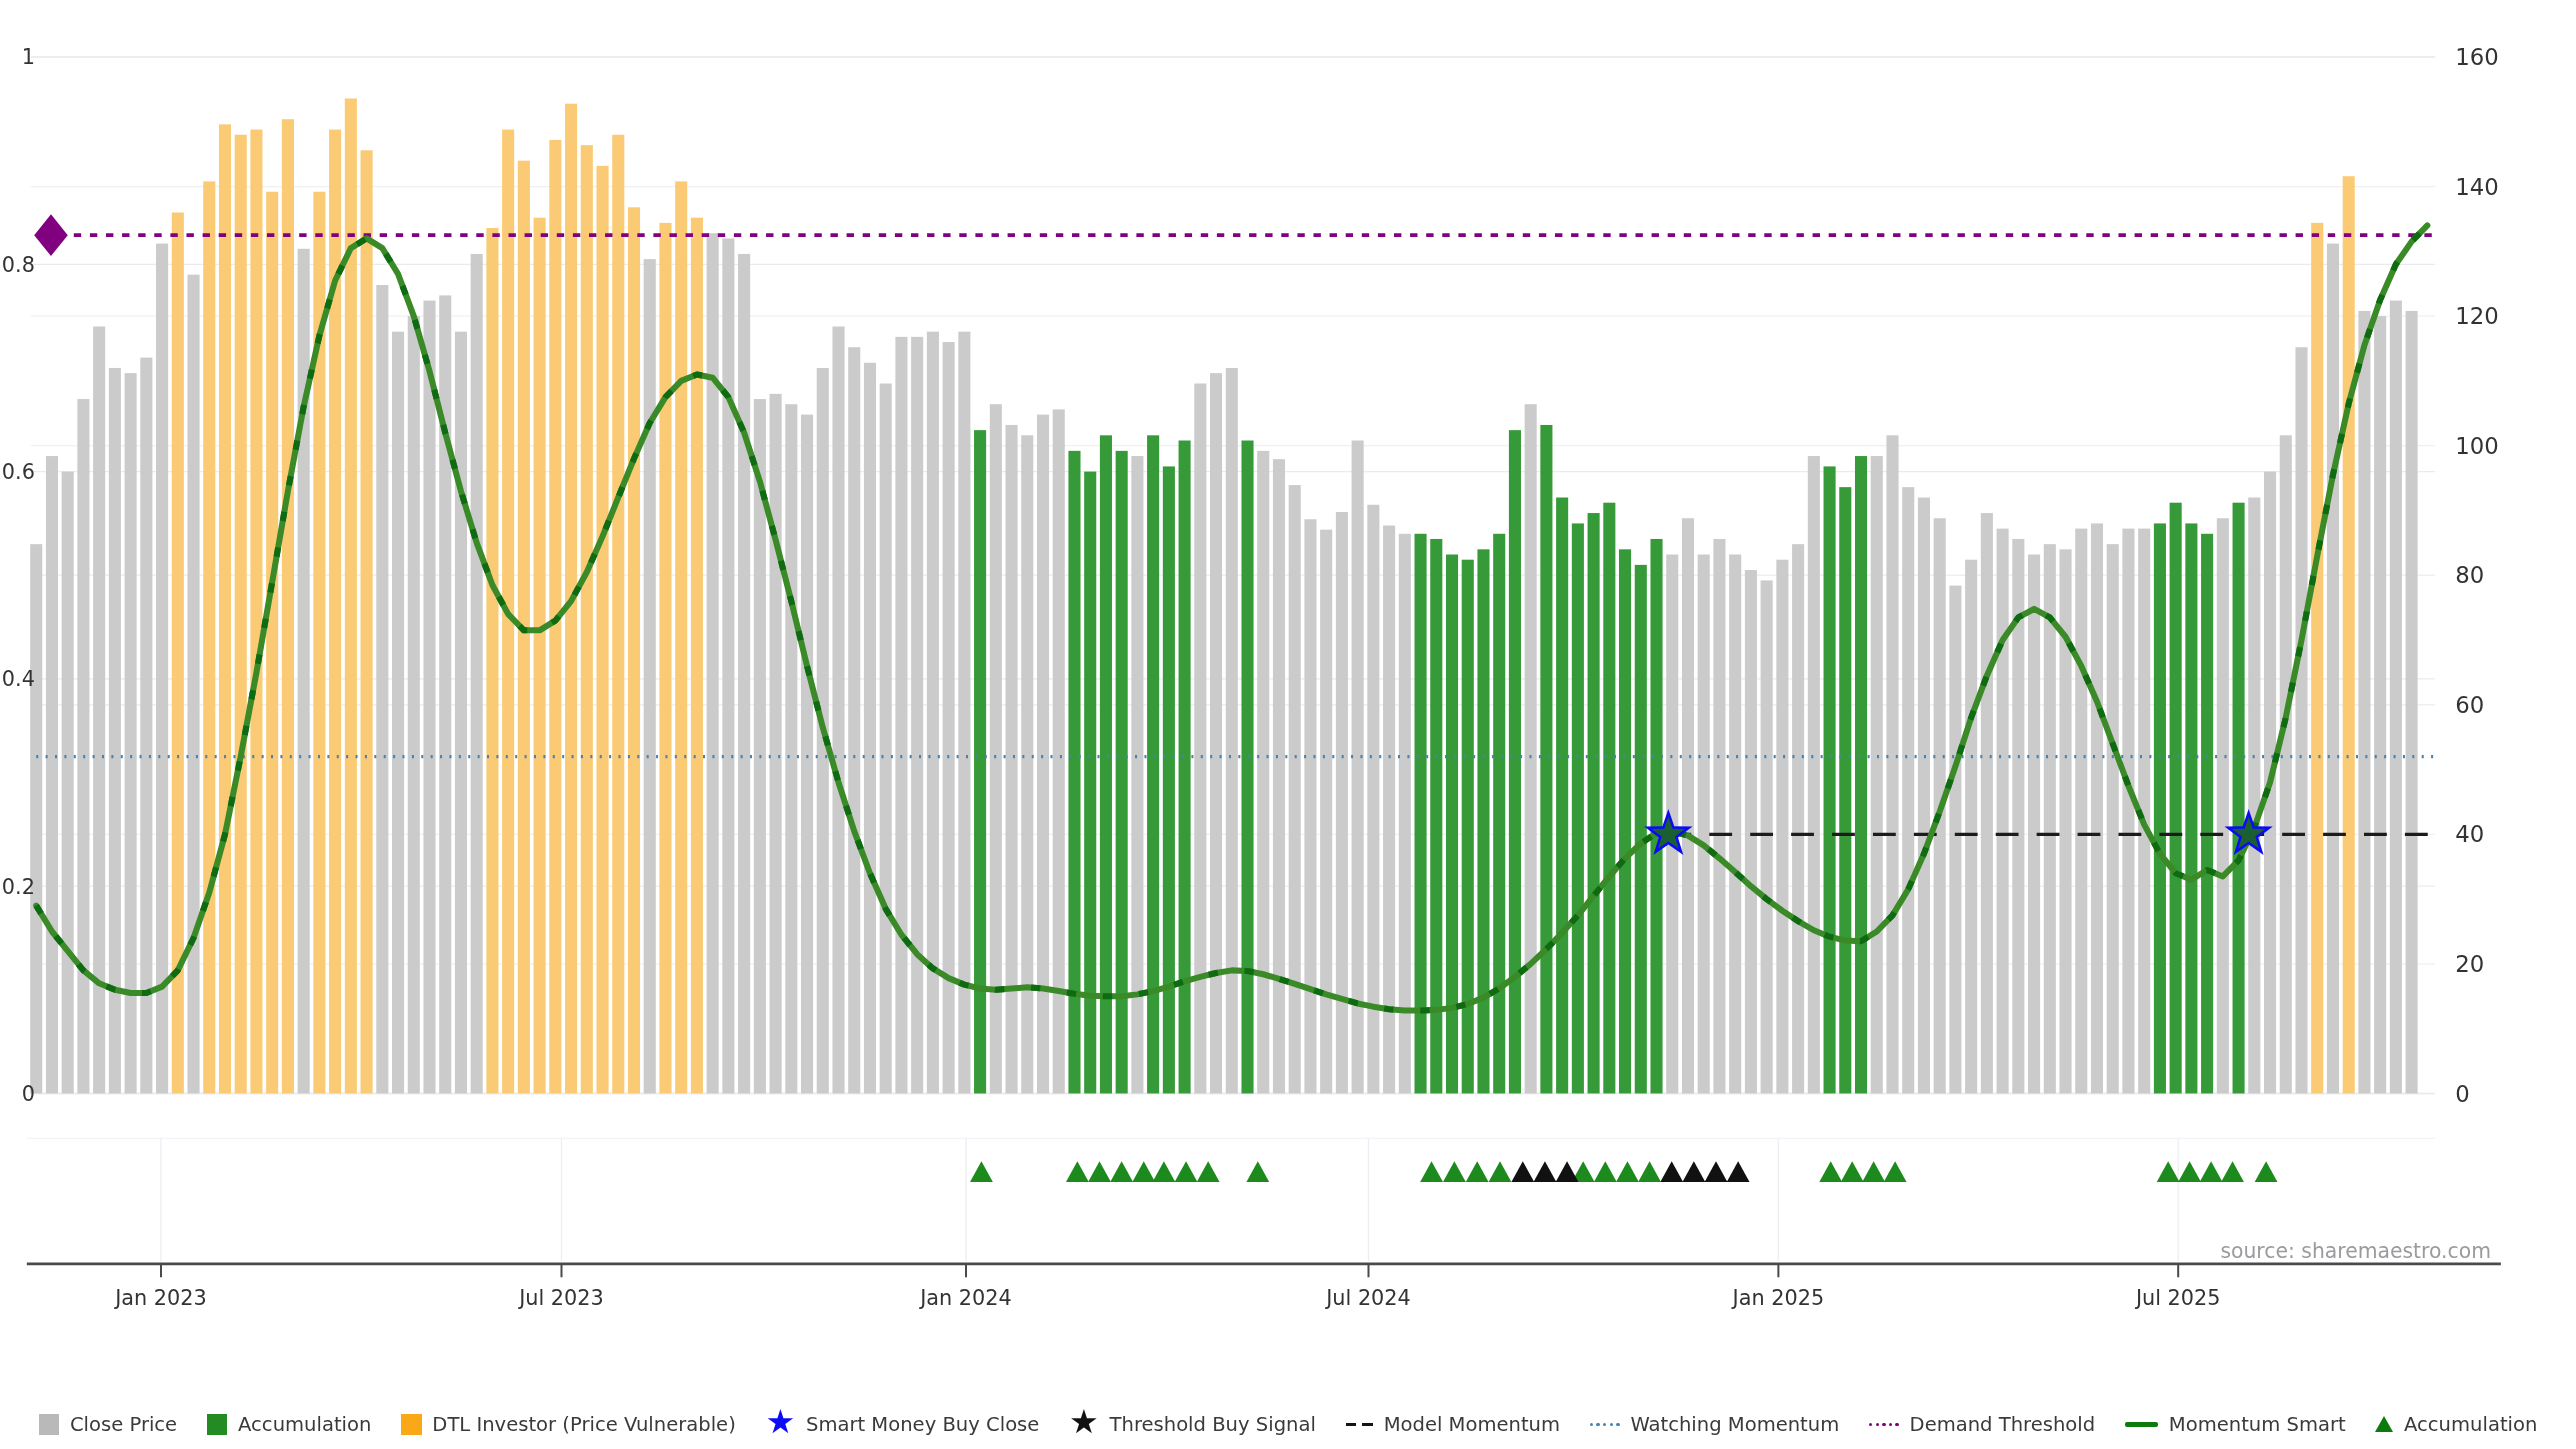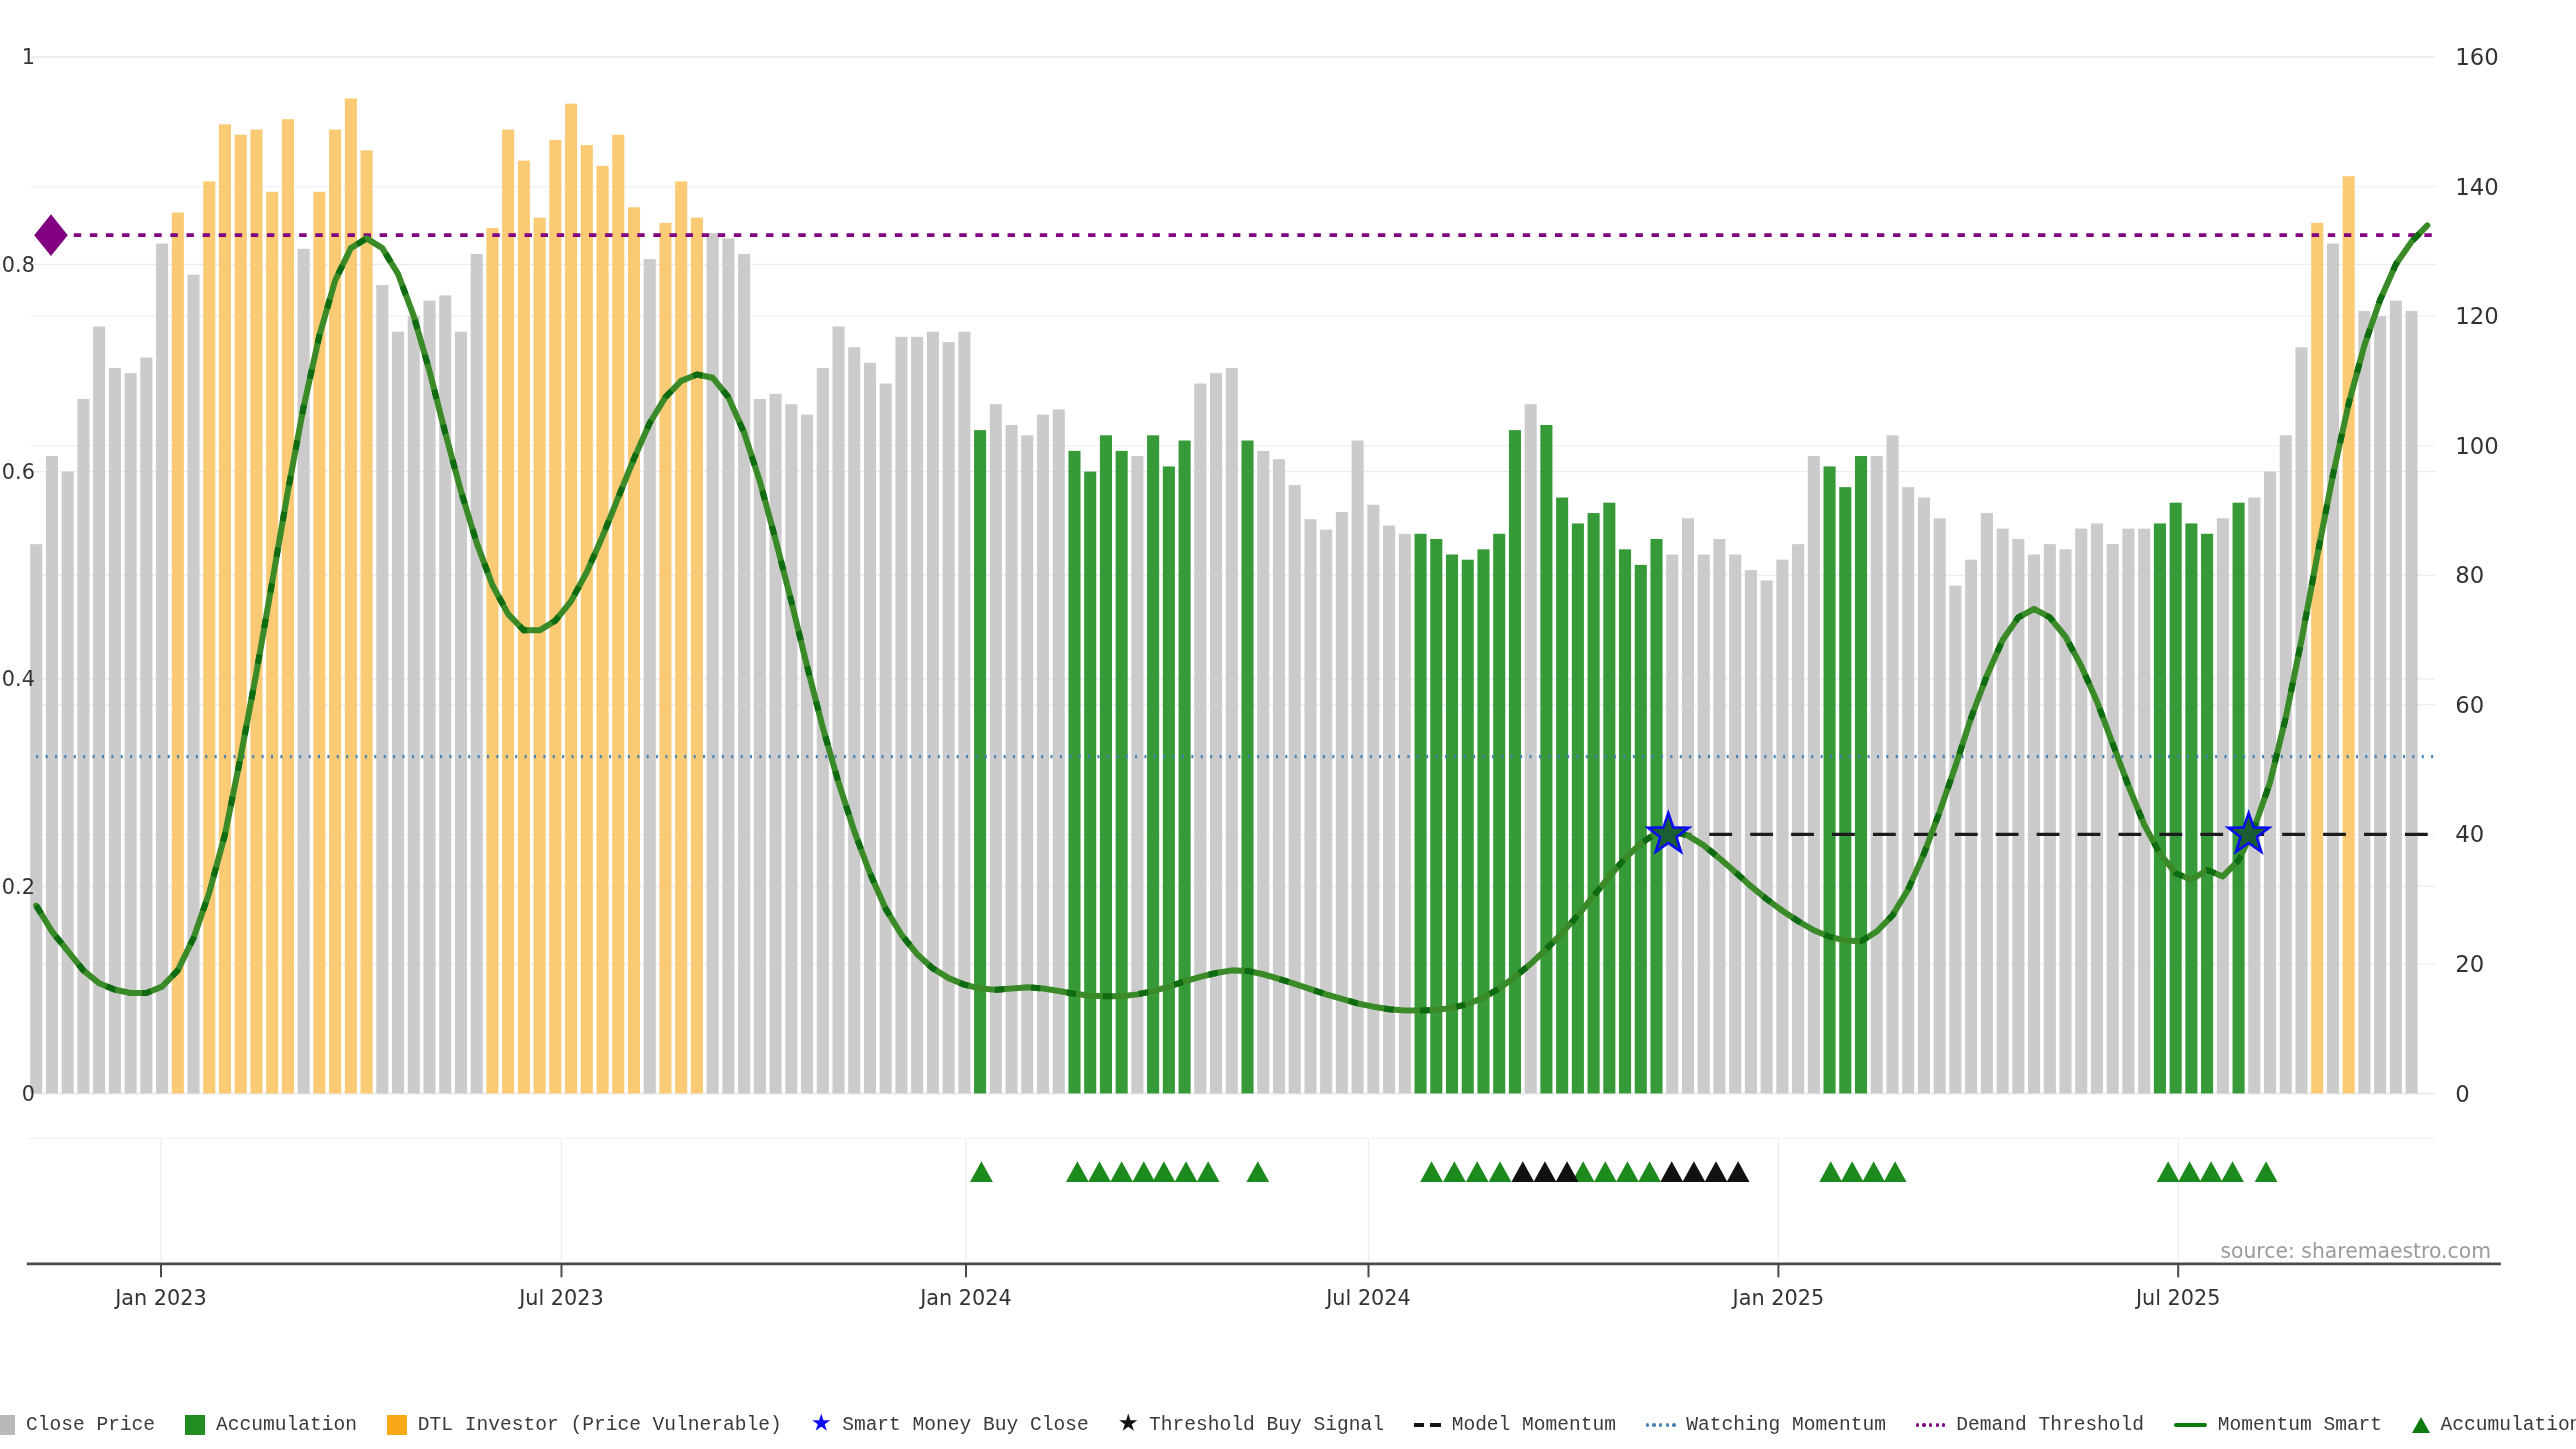--- a/index.html
+++ b/index.html
@@ -1,19 +1,19 @@
 <!DOCTYPE html>
 <html style="font-size:10.7px"><head>
 <meta charset="utf-8">
 <style>
   html,body{margin:0;padding:0;background:#ffffff;}
   .stage{position:relative;width:100%;height:0;padding-bottom:56.25%;background:#ffffff;font-family:"DejaVu Sans","Liberation Sans",sans-serif;overflow:hidden;}
   .stage svg{position:absolute;inset:0;width:100%;height:100%;display:block;}
   .source-label{position:absolute;top:84.4%;right:3.3%;font-size:0.79vw;color:#999b9e;margin-top:16px;}
-  .legend{position:absolute;bottom:0.9%;left:0;right:0;display:flex;justify-content:center;align-items:center;gap:1.15vw;font-size:0.76vw;color:#3a3a3a;white-space:nowrap;font-family:Liberation Mono, monospace;}
+  .legend{position:absolute;bottom:0.9%;left:0;right:0;display:flex;justify-content:center;align-items:center;gap:1.15vw;font-size:0.76vw;color:#3a3a3a;white-space:nowrap;}
   .legend-item{display:flex;align-items:center;gap:0.55em;}
   .m-square{width:1.05em;height:1.05em;display:inline-block;}
   .m-star{font-size:1.7em;line-height:0.6;display:inline-block;transform:translateY(-0.05em);}
   .m-dash{display:inline-flex;gap:0.3em;align-items:center;}
   .m-dash i{display:block;width:0.55em;height:0.16em;background:#141414;}
   .m-dots{display:inline-flex;gap:0.17em;align-items:center;}
   .m-dots i{display:block;width:0.17em;height:0.17em;border-radius:50%;}
   .m-line{display:inline-block;width:1.7em;height:0.22em;border-radius:0.1em;}
   .m-tri{display:inline-block;width:0;height:0;border-left:0.5em solid transparent;border-right:0.5em solid transparent;border-bottom:0.85em solid #0c7a0c;}
 </style>

